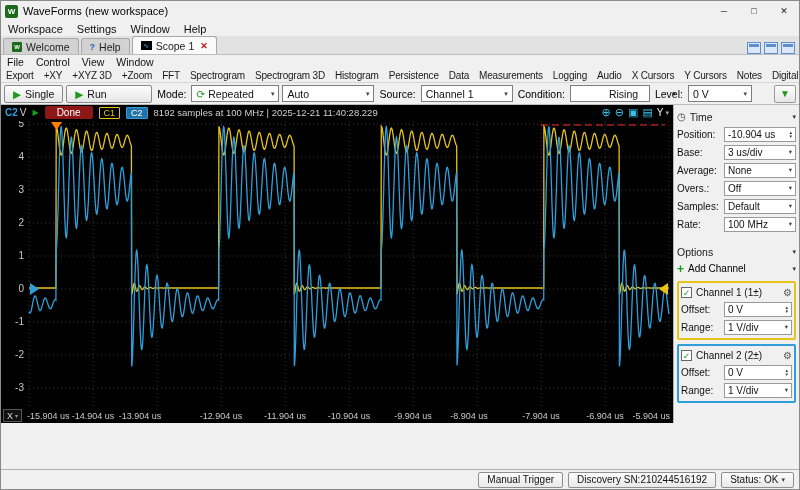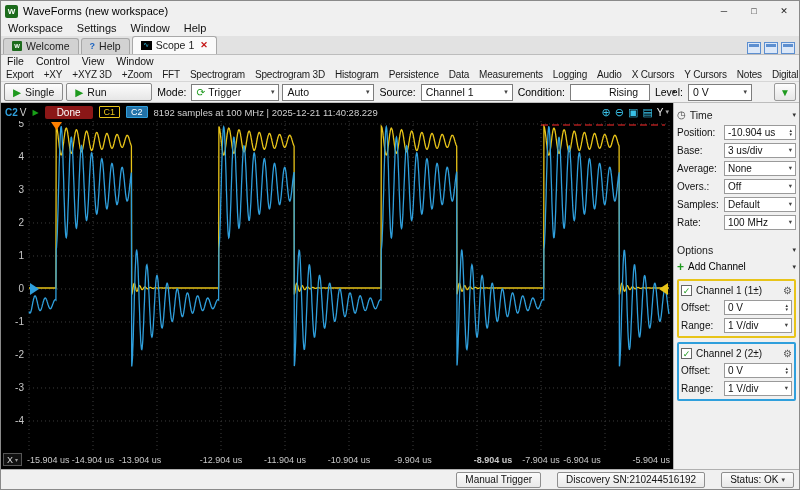--- a/index.html
+++ b/index.html
@@ -44,21 +44,21 @@
          background:linear-gradient(#fdfdfd,#e6e6e6); font-size:10.5px; color:#111; }
   .green { color:#1f9a1f; }
   .lbl { color:#000; padding:0 2px; }
   .combo { display:inline-flex; align-items:center; gap:3px; height:17px; padding:0 4px; background:#fff; border:1px solid #7d7d7d; font-size:10.5px; color:#111; }
   .combo .drop { margin-left:auto; font-size:7px; color:#444; }
   .w-mode{width:88px;} .w-auto{width:92px;} .w-src{width:92px;gap:12px;} .w-cond{width:80px;gap:34px;} .w-lvl{width:64px;}
   .dl-btn { margin-left:auto; width:22px; height:18px; border:1px solid #9a9a9a; border-radius:2px; background:linear-gradient(#fdfdfd,#e6e6e6);
             display:flex; align-items:center; justify-content:center; color:#1f9a1f; font-size:10px; }
 
   
-  .main { height:366px; display:flex; }
+  .main { height:318px; display:flex; }
   .plotcol { width:672px; background:#000; display:flex; flex-direction:column; }
   .strip { height:18px; display:flex; align-items:center; gap:6px; padding:0 4px; color:#ddd; font-size:10px; }
   .c2txt { color:#2f9fdc; font-weight:bold; }
   .vtxt { color:#cfcfcf; margin-left:2px; }
   .garr { color:#18a018; font-size:8px; }
   .done { background:#8b1717; color:#fff; padding:0 12px; height:13px; display:flex; align-items:center; border-radius:2px; font-size:10px; }
   .chip { height:12px; display:flex; align-items:center; padding:0 4px; font-size:9px; border-radius:1px; }
   .c1chip { border:1px solid #e8c419; color:#e8c419; }
   .c2chip { border:1px solid #2f9fdc; background:#2272a8; color:#fff; }
   .info { color:#d0d0d0; font-size:9.5px; white-space:nowrap; }
@@ -91,21 +91,21 @@
   .plus { color:#1f9a1f; font-weight:bold; font-size:12px; }
   .addrow .drop { margin-left:auto; font-size:7px; color:#333; }
   .chbox { border:2px solid #888; border-radius:2px; margin:4px 0 0 0; padding:1px 2px 2px 2px; background:#f0f0f0; }
   .chhead { display:flex; align-items:center; gap:4px; height:16px; }
   .chk { width:11px; height:11px; border:1px solid #666; background:#fff; color:#1f9a1f; font-size:9px; line-height:10px; text-align:center; }
   .chtitle { font-size:10px; color:#111; white-space:nowrap; }
   .gear { margin-left:auto; color:#555; font-size:10px; }
   .chbox .flabel { width:40px; }
 
   
-  .statusbar { height:20px; margin-top:auto; background:#f0f0f0; border-top:1px solid #b0b0b0; display:flex; align-items:center; justify-content:flex-end; gap:16px; padding:0 5px; font-size:10.5px; }
+  .statusbar { height:20px; margin-top:auto; background:#f0f0f0; border-top:1px solid #b0b0b0; display:flex; align-items:center; justify-content:flex-end; gap:5px; padding:0 5px; font-size:10.5px; }
   .sbtn { display:inline-flex; align-items:center; gap:3px; height:16px; padding:0 8px; border:1px solid #8f8f8f; border-radius:2px;
           background:linear-gradient(#fbfbfb,#e9e9e9); color:#111; font-size:10px; }
   .sbtn .drop { font-size:7px; color:#444; }
 </style>
 </head>
 <body>
 
 <div class="app">
 
   <div class="titlebar">
@@ -178,21 +178,21 @@
       <span class="green">▶</span>
       <span>Single</span>
     </span>
     <span class="btn" style="width:86px">
       <span class="green">▶</span>
       <span>Run</span>
     </span>
     <span class="lbl">Mode:</span>
     <span class="combo w-mode">
       <span class="green">⟳</span>
-      <span>Trigger</span>
+      <span>Repeated</span>
       <span class="drop">▾</span>
     </span>
     <span class="combo w-auto">
       <span>Auto</span>
       <span class="drop">▾</span>
     </span>
     <span class="lbl">Source:</span>
     <span class="combo w-src">
       <span>Channel 1</span>
       <span class="drop">▾</span>
@@ -286,23 +286,23 @@
           <span>X</span>
           <span class="drop">▾</span>
         </span>
       <span class="xtick" style="left: 26px;">-15.904 us</span>
           <span class="xtick" style="left: 92px; transform: translateX(-50%);">-14.904 us</span>
           <span class="xtick" style="left: 139px; transform: translateX(-50%);">-13.904 us</span>
           <span class="xtick" style="left: 220px; transform: translateX(-50%);">-12.904 us</span>
           <span class="xtick" style="left: 284px; transform: translateX(-50%);">-11.904 us</span>
           <span class="xtick" style="left: 348px; transform: translateX(-50%);">-10.904 us</span>
           <span class="xtick" style="left: 412px; transform: translateX(-50%);">-9.904 us</span>
-          <span class="xtick" style="left: 492px; transform: translateX(-50%); font-weight: bold;">-8.904 us</span>
+          <span class="xtick" style="left: 468px; transform: translateX(-50%);">-8.904 us</span>
           <span class="xtick" style="left: 540px; transform: translateX(-50%);">-7.904 us</span>
-          <span class="xtick" style="left: 581px; transform: translateX(-50%); text-align: center;">-6.904 us</span>
+          <span class="xtick" style="left: 604px; transform: translateX(-50%); text-align: center;">-6.904 us</span>
           <span class="xtick" style="right: 3px;">-5.904 us</span>
         </div>
     </div>
 
     <div class="sidebar">
       <div class="sechead">
         <span class="sec-ic">◷</span>
         <span>Time</span>
         <span class="drop">▾</span>
       </div>

